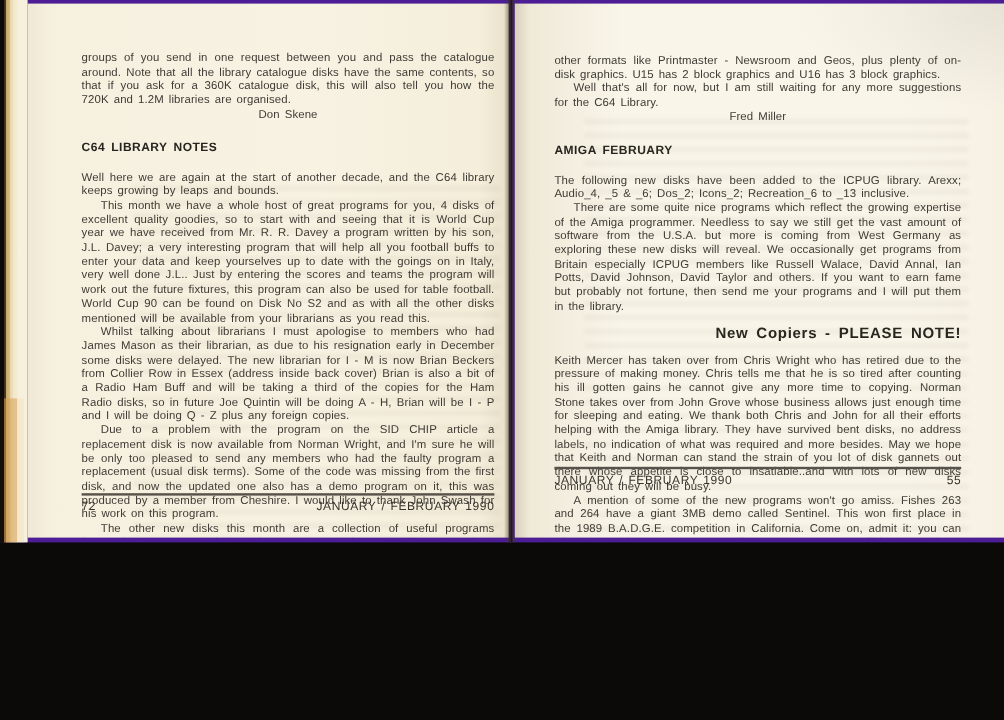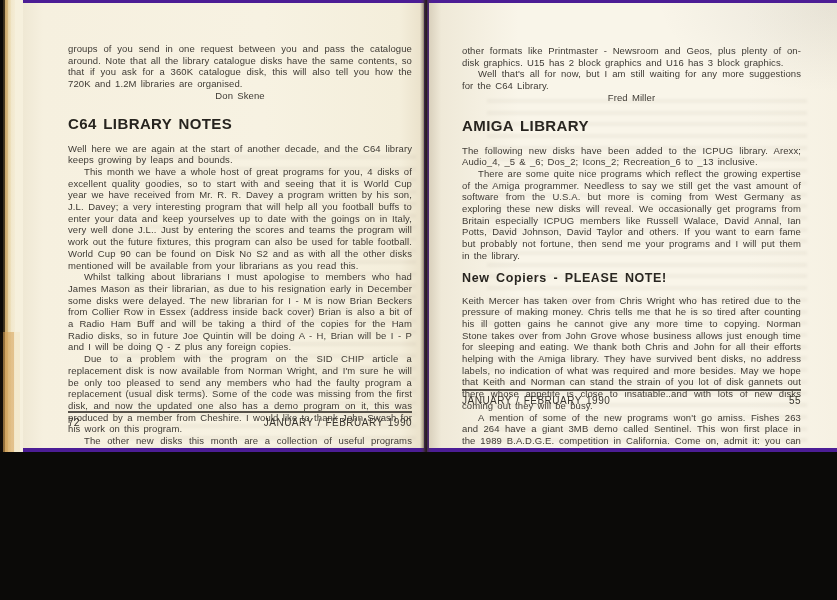--- a/index.html
+++ b/index.html
@@ -58,27 +58,27 @@
     background:repeating-linear-gradient(180deg,
       transparent 0 4px, rgba(126,114,94,.13) 4px 8px, transparent 8px 11.7px);
   }
   .bleed-l{right:8px;top:148px;width:305px;height:372px;}
   .bleed-r{right:30px;top:92px;width:320px;height:428px;}
 
   p{margin:0;}
   p.indent{text-indent:16px;}
   .signature{text-align:center;}
   h1{
-    font-size:15px;line-height:15px;letter-spacing:.4px;
+    font-size:10px;line-height:15px;letter-spacing:.4px;
     color:#27241f;margin:14px 0 12px 0;font-weight:bold;text-align:left;
     word-spacing:2px;
   }
   h2{
     font-size:12.5px;line-height:13px;letter-spacing:.6px;word-spacing:2.5px;
-    color:#27241f;margin:10px 0 10px 0;font-weight:bold;text-align:left;
+    color:#27241f;margin:10px 0 10px 0;font-weight:bold;text-align:right;
   }
   .footer{
     position:absolute;left:0;right:0;
     display:flex;justify-content:space-between;align-items:flex-start;
     border-top:2px solid #57524a;padding-top:4px;
     font-size:10px;letter-spacing:.5px;color:#37332d;
     text-align:left;word-spacing:1px;
   }
   .page-left .footer{left:45px;right:12px;bottom:19px;}
   .page-right .footer{left:33px;right:36px;bottom:41px;}
@@ -119,21 +119,21 @@
 
   <div class="gutter"></div>
 
   <div class="page page-right">
     <div class="corner-shade"></div>
 
     <p>other formats like Printmaster - Newsroom and Geos, plus plenty of on-disk graphics. U15 has 2 block graphics and U16 has 3 block graphics.</p>
     <p class="indent">Well that's all for now, but I am still waiting for any more suggestions for the C64 Library.</p>
     <p class="signature">Fred Miller</p>
 
-    <h1>AMIGA LIBRARY</h1>
+    <h1>AMIGA FEBRUARY</h1>
 
     <p>The following new disks have been added to the ICPUG library. Arexx; Audio_4, _5 &amp; _6; Dos_2; Icons_2; Recreation_6 to _13 inclusive.</p>
     <p class="indent">There are some quite nice programs which reflect the growing expertise of the Amiga programmer. Needless to say we still get the vast amount of software from the U.S.A. but more is coming from West Germany as exploring these new disks will reveal. We occasionally get programs from Britain especially ICPUG members like Russell Walace, David Annal, Ian Potts, David Johnson, David Taylor and others. If you want to earn fame but probably not fortune, then send me your programs and I will put them in the library.</p>
 
     <h2>New Copiers - PLEASE NOTE!</h2>
 
     <p>Keith Mercer has taken over from Chris Wright who has retired due to the pressure of making money. Chris tells me that he is so tired after counting his ill gotten gains he cannot give any more time to copying. Norman Stone takes over from John Grove whose business allows just enough time for sleeping and eating. We thank both Chris and John for all their efforts helping with the Amiga library. They have survived bent disks, no address labels, no indication of what was required and more besides. May we hope that Keith and Norman can stand the strain of you lot of disk gannets out there whose appetite is close to insatiable..and with lots of new disks coming out they will be busy.</p>
     <p class="indent">A mention of some of the new programs won't go amiss. Fishes 263 and 264 have a giant 3MB demo called Sentinel. This won first place in the 1989 B.A.D.G.E. competition in California. Come on, admit it: you can all run 3MB demos can't you? Well I can't so someone will have to tell me what its about. On the other hand the demo on Fishes 265/ 266 called VAUX-Killer which won 2nd place in the aforesaid competition doesn't need the bytes but</p>
 
     <div class="bleed bleed-r">

